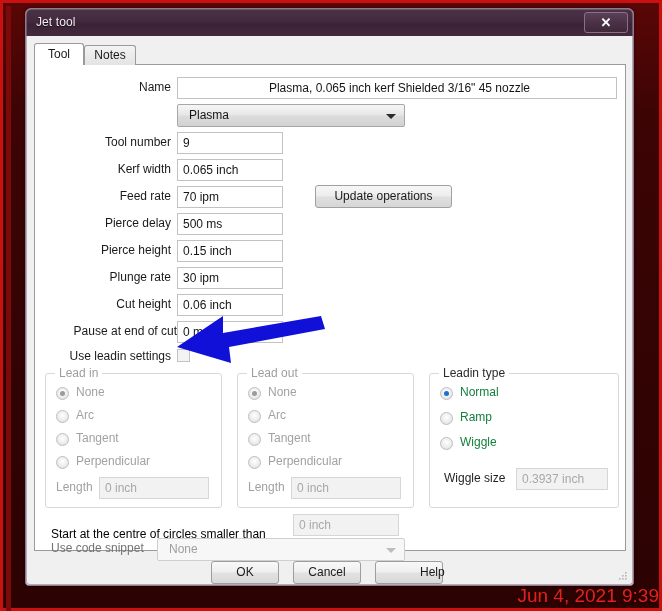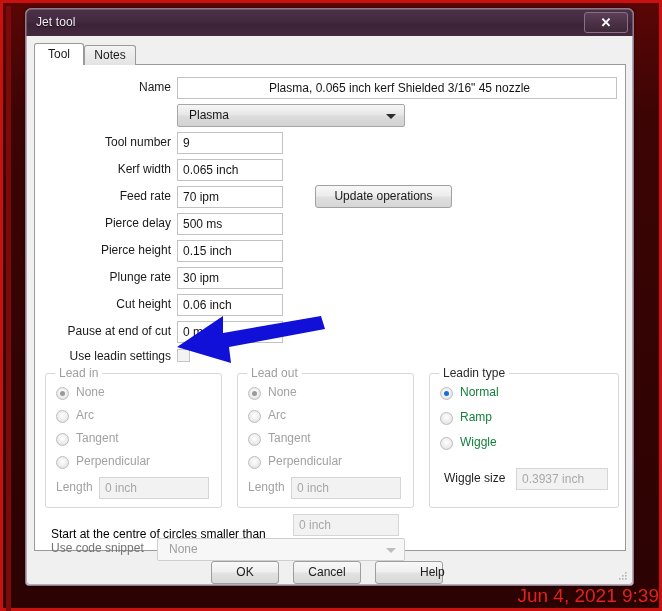--- a/index.html
+++ b/index.html
@@ -394,21 +394,21 @@
         <div class="row" style="left:0; top:202px; width:136px;">
           <div class="lbl">Plunge rate</div>
         </div>
         <div class="txt" style="left:142px; top:202px; width:106px;">30 ipm</div>
 
         <div class="row" style="left:0; top:229px; width:136px;">
           <div class="lbl">Cut height</div>
         </div>
         <div class="txt" style="left:142px; top:229px; width:106px;">0.06 inch</div>
 
-        <div class="row" style="left:0; top:256px; width:136px;">
+        <div class="row" style="left:0; top:256px; width:136px;padding-left:6px;">
           <div class="lbl">Pause at end of cut</div>
         </div>
         <div class="txt" style="left:142px; top:256px; width:106px;">0 ms</div>
 
         <div class="row" style="left:0; top:281px; width:136px;">
           <div class="lbl">Use leadin settings</div>
         </div>
         <div class="chk" style="left:142px; top:284px;"></div>
 
         <div class="group" style="left:10px; top:308px; width:177px; height:135px;">

